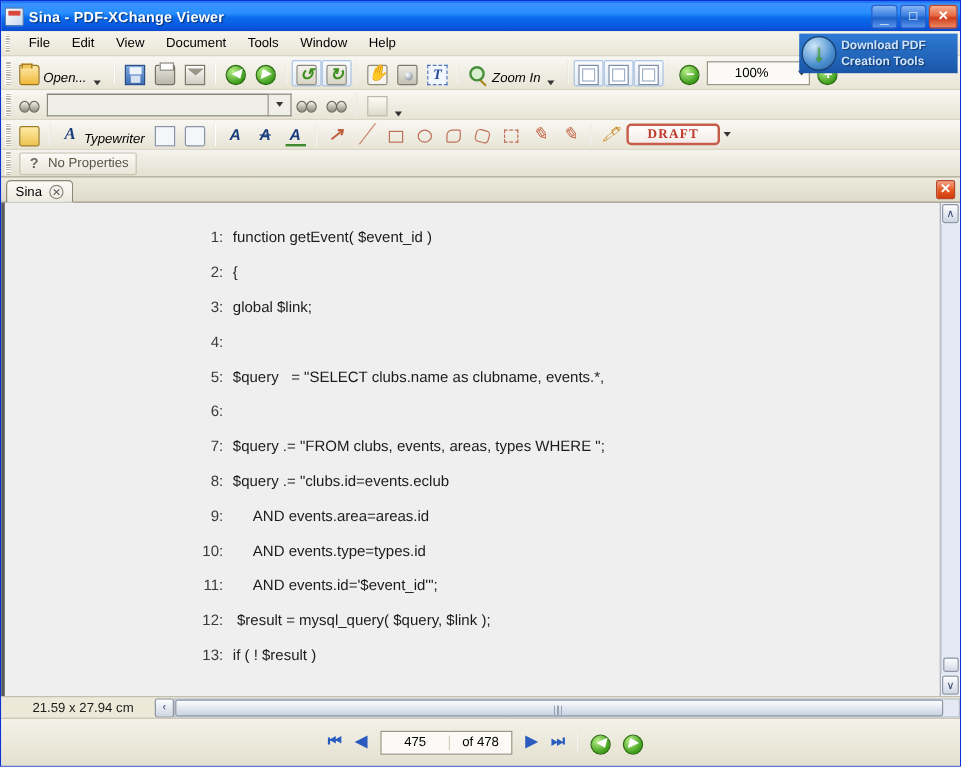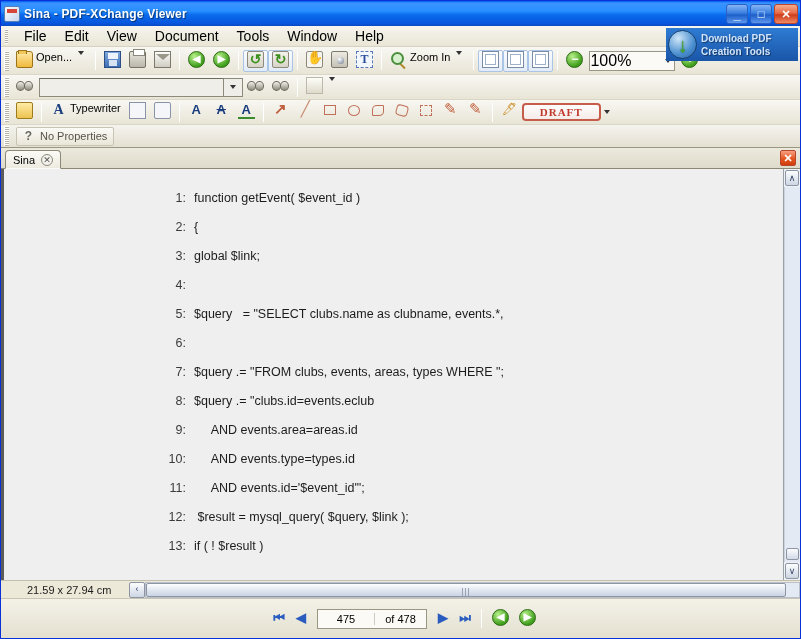--- a/index.html
+++ b/index.html
@@ -62,44 +62,44 @@
     height: 21px; display: flex; align-items: center;
     background: linear-gradient(180deg,#f6f5ee,#e9e6d6);
     border-bottom: 1px solid #d6d2c2;
     padding-left: 14px; flex: 0 0 auto;
     position: relative;
   }
   .menubar::before{
     content:""; position:absolute; left:4px; top:3px; width:3px; height:15px;
     background: repeating-linear-gradient(180deg,#fff 0 1px,#b5b2a4 1px 2px);
   }
-  .menu-item { padding: 2px 9px; color: #000; font-size: 14px; }
+  .menu-item { padding: 2px 9px; color: #000; font-size: 11px; }
 
   
   .toolbar {
     display: flex; align-items: center;
     background: linear-gradient(180deg,#f8f7f2,#e8e5d6);
     flex: 0 0 auto; position: relative;
   }
   .tb-main { height: 28px; border-bottom: 1px solid #dbd7c8; }
   .tb-find { height: 25px; border-bottom: 1px solid #dbd7c8; }
   .tb-comment { height: 25px; border-bottom: 1px solid #dbd7c8; }
   .tb-props { height: 23px; border-bottom: 1px solid #9a9684; background: linear-gradient(180deg,#f4f3ed,#e4e1d2);}
   .grip {
     width: 5px; height: 20px; margin: 0 3px;
     background: repeating-linear-gradient(180deg,#fff 0 1px,#b8b5a6 1px 2px);
     border-left: 1px solid #fff;
     flex: 0 0 auto;
   }
   .sep { width: 1px; height: 19px; background: #c3bfae; margin: 0 4px;
     border-right: 1px solid #fff; flex: 0 0 auto; }
   .tbtn {
-    display: flex; align-items: flex-start; gap: 3px;
+    display: flex; align-items: flex-end; gap: 3px;
     height: 22px; padding: 0 3px; border: 1px solid transparent; border-radius: 2px;
-    flex: 0 0 auto; white-space: nowrap;
+    flex: 0 0 auto; white-space: nowrap; font-style: italic;
   }
   .tbtn.framed { border-color:#a9c4e4; background: linear-gradient(180deg,#fbfcfe,#e2ebf7); }
   .ico { width: 17px; height: 17px; position: relative; display:inline-block; flex:0 0 auto;}
   .lbl { font-size: 11px; color: #000; }
   .caret { width:0;height:0;border-left:3px solid transparent;border-right:3px solid transparent;
     border-top:4px solid #333; margin:0 3px; flex:0 0 auto;}
 
   
   .ic-folder{background:linear-gradient(180deg,#ffe9a8,#f0b93c);border:1px solid #9b7419;border-radius:1px 3px 2px 2px;}
   .ic-folder::after{content:"";position:absolute;left:1px;top:-2px;width:7px;height:3px;background:#f0c75a;border:1px solid #9b7419;border-bottom:0;}
@@ -348,21 +348,21 @@
         <span class="ico ic-pg"></span>
       </div>
     <div class="tbtn framed">
         <span class="ico ic-pg"></span>
       </div>
     <div class="sep"></div>
     <div class="tbtn">
         <span class="ico ic-green minus"></span>
       </div>
     <div style="display:flex;align-items:center;height:20px;border:1px solid #9a9684;background:#fbfaf6;margin:0 2px;">
-      <span style="width:72px;font-size:16px;">100%</span>
+      <span style="width:72px;text-align:center;font-size:11px;">100%</span>
       <span class="caret"></span>
     </div>
     <div class="tbtn">
         <span class="ico ic-green plus"></span>
       </div>
   </div>
 
   <div class="toolbar tb-find">
     <div class="grip"></div>
     <div class="tbtn">

